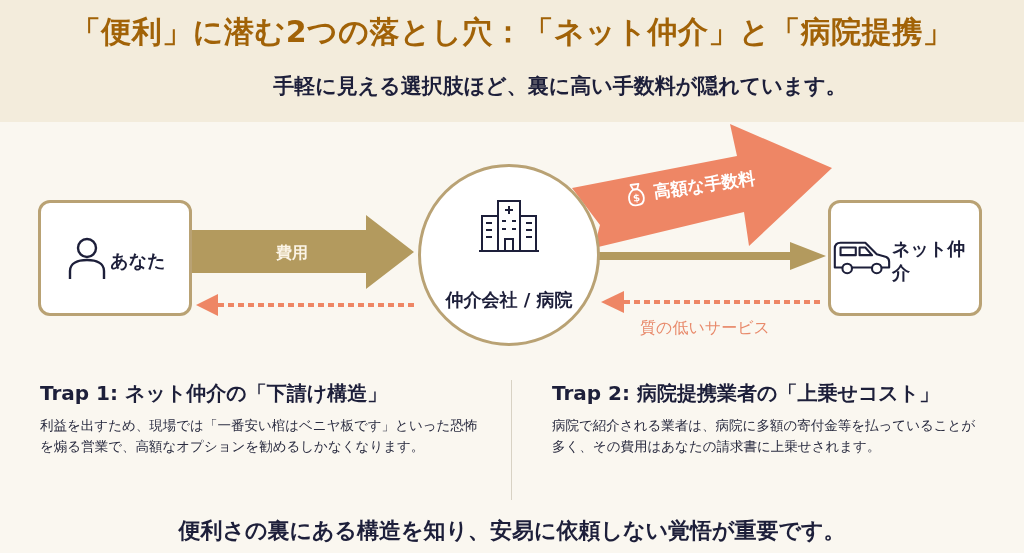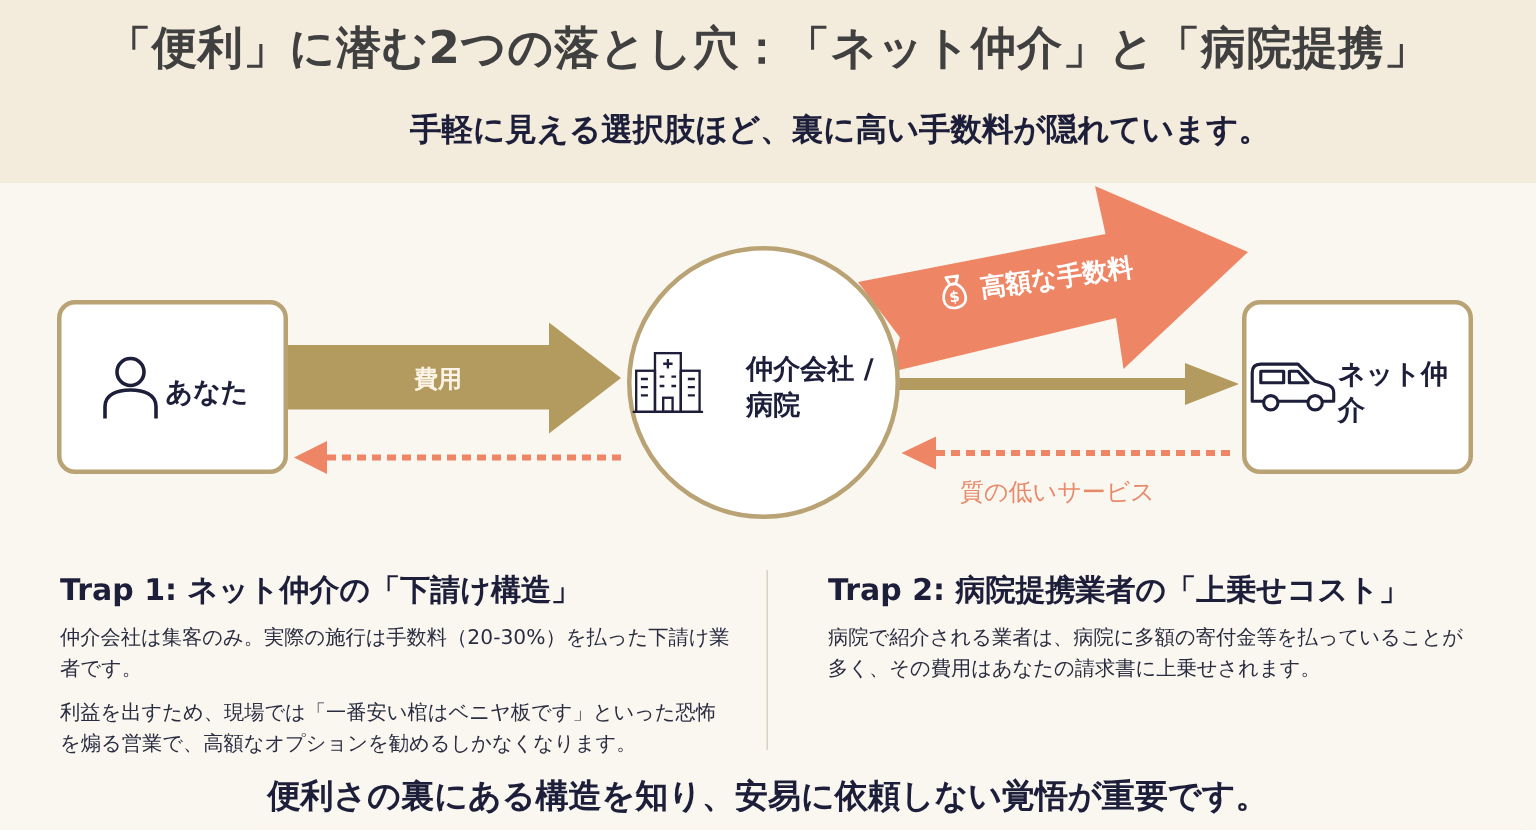--- a/index.html
+++ b/index.html
@@ -12,37 +12,37 @@
   .header-band {
     position:absolute; left:0; top:0; width:1024px; height:122px;
     background:#f3ecdc;
   }
   .main-band {
     position:absolute; left:0; top:122px; width:1024px; height:431px;
     background:#faf7f0;
   }
   .title {
     position:absolute; left:0; top:12px; width:1024px; text-align:center;
-    font-size:30px; font-weight:bold; letter-spacing:0.5px; color:#404040;
+    font-size:30px; font-weight:bold; letter-spacing:0.5px; color:#a16207;
   }
   .subtitle {
     position:absolute; left:0; top:72px; width:1024px; text-align:center;
     font-size:21px; font-weight:bold; color:#1d1f3a;padding-left:48px;
   }
   svg.diagram { position:absolute; left:0; top:0; }
   .node-box {
     position:absolute; background:#fff; border:3px solid #b9a274;
     border-radius:12px; box-sizing:border-box;
     display:flex; align-items:center; justify-content:center;
   }
   .node-label { font-size:18px; font-weight:bold; color:#1d1f3a; margin-top:6px; }
   .node-circle {
     position:absolute; left:418px; top:164px; width:182px; height:182px;
     border-radius:50%; background:#fff; border:3px solid #b9a274; box-sizing:border-box;
-    display:flex; flex-direction:row; align-items:center; justify-content:center;gap:28px;
+    display:flex; flex-direction:column; align-items:center; justify-content:center;gap:28px;
   }
   .arrow-label-light { position:absolute; font-size:16px; font-weight:bold; color:#fbf4e6; }
   .fee-label {
     position:absolute; left:624px; top:183px; font-size:17px; font-weight:bold; color:#fff;
     transform:rotate(-8deg); transform-origin:left center;
     display:flex; align-items:center; gap:6px;
   }
   .service-label { position:absolute; left:640px; top:318px; font-size:16px; font-weight:normal; color:#e8896a; }
   .trap {
     position:absolute; top:380px;
@@ -133,21 +133,20 @@
       <path d="M30 9 L36 9 L43 17 L30 17 Z"></path>
       <circle cx="17" cy="31" r="5" fill="#fff"></circle>
       <circle cx="48" cy="31" r="5" fill="#fff"></circle>
     </g>
   </svg>
   <div class="node-label">ネット仲介</div>
 </div>
 
 <div class="trap" style="left:40px; width:450px;">
   <div class="trap-title">Trap 1: ネット仲介の「下請け構造」</div>
-  <p class="trap-text">仲介会社は集客のみ。実際の施行は手数料（20-30%）を払った下請け業者です。</p>
   <p class="trap-text">利益を出すため、現場では「一番安い棺はベニヤ板です」といった恐怖を煽る営業で、高額なオプションを勧めるしかなくなります。</p>
 </div>
 
 <div class="divider"></div>
 
 <div class="trap" style="left:552px; width:430px;">
   <div class="trap-title">Trap 2: 病院提携業者の「上乗せコスト」</div>
   <p class="trap-text">病院で紹介される業者は、病院に多額の寄付金等を払っていることが多く、その費用はあなたの請求書に上乗せされます。</p>
 </div>
 

